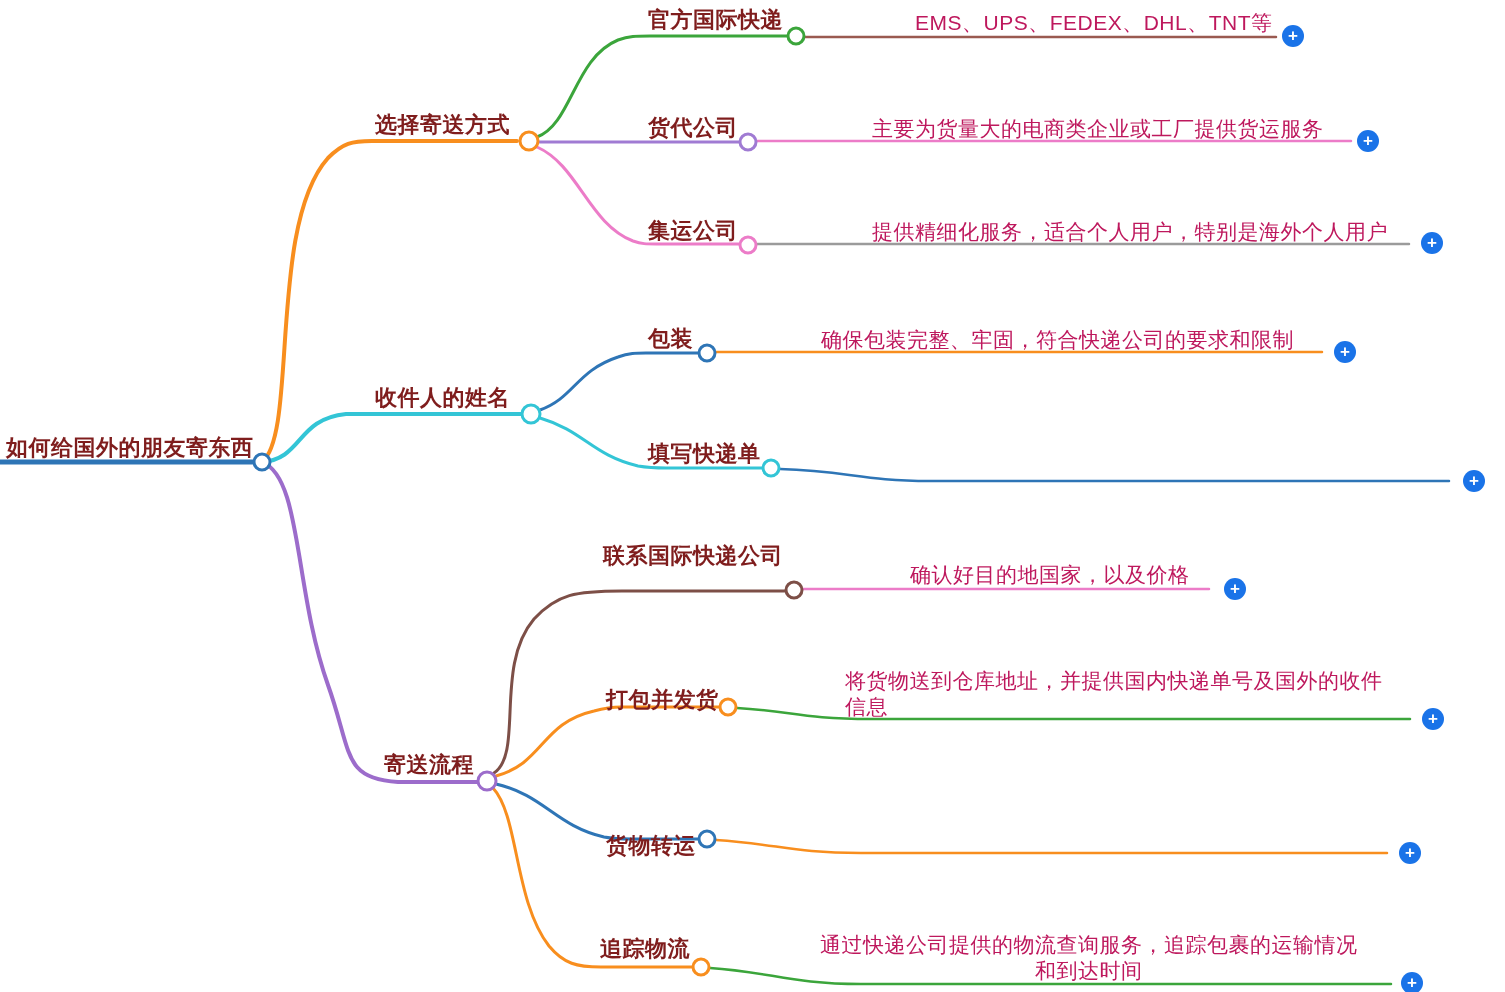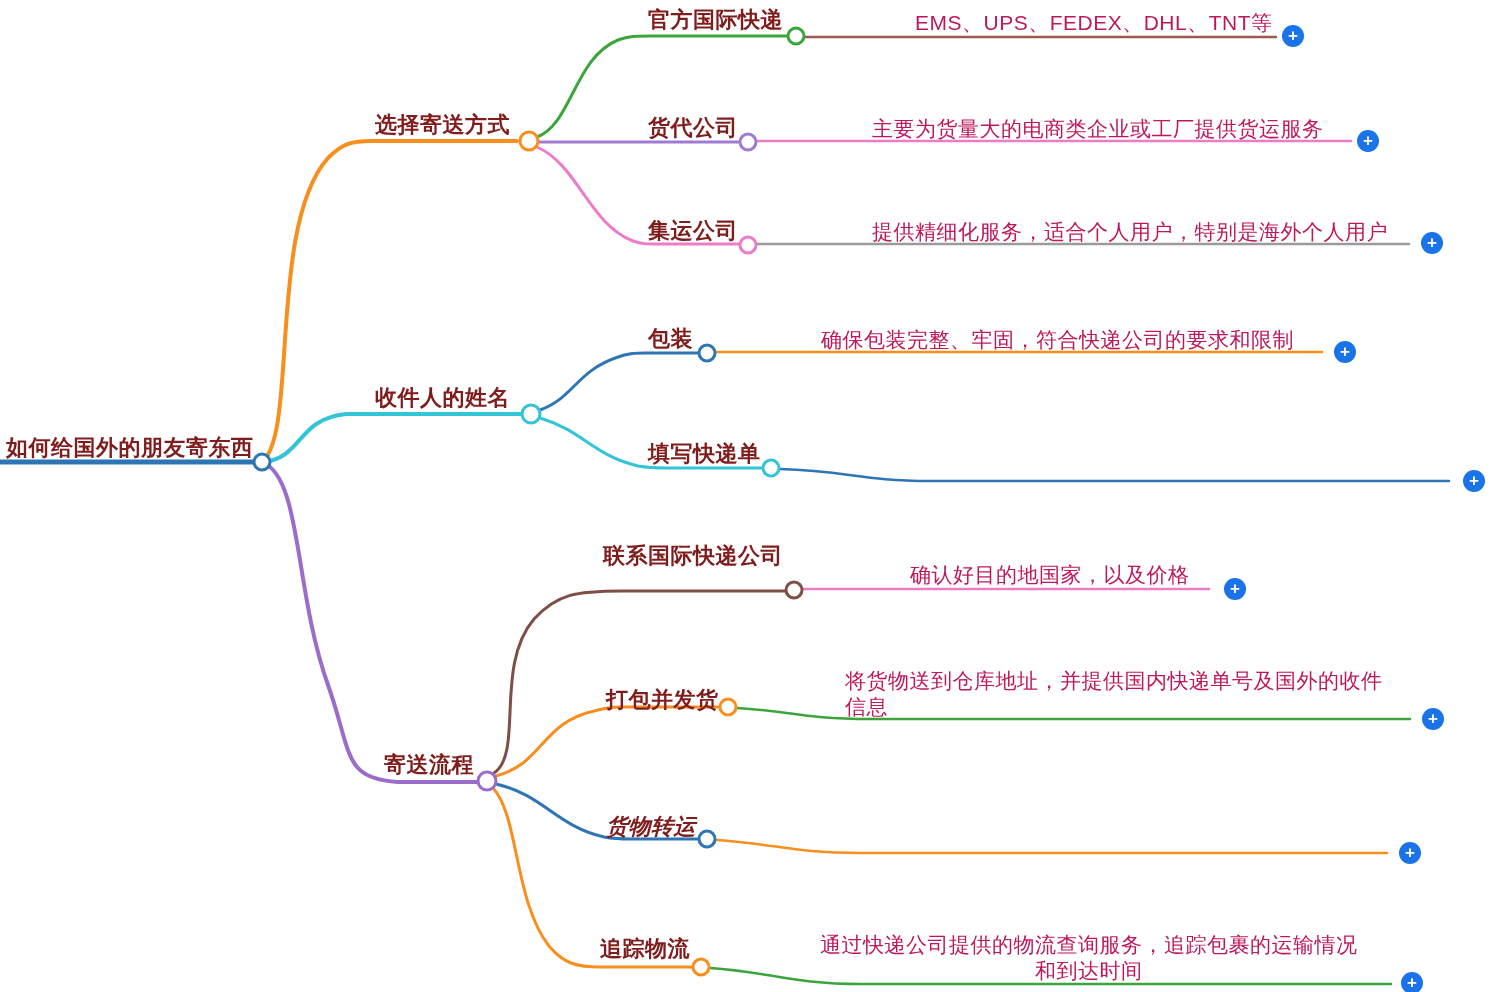--- a/index.html
+++ b/index.html
@@ -76,21 +76,21 @@
   <div class="node-label" style="left:375px;top:113px;">选择寄送方式</div>
   <div class="node-label" style="left:648px;top:8px;">官方国际快递</div>
   <div class="node-label" style="left:648px;top:116px;">货代公司</div>
   <div class="node-label" style="left:648px;top:219px;">集运公司</div>
   <div class="node-label" style="left:375px;top:386px;">收件人的姓名</div>
   <div class="node-label" style="left:648px;top:327px;">包装</div>
   <div class="node-label" style="left:648px;top:442px;text-align:right;">填写快递单</div>
   <div class="node-label" style="left:384px;top:753px;">寄送流程</div>
   <div class="node-label" style="left:603px;top:544px;">联系国际快递公司</div>
   <div class="node-label" style="left:606px;top:688px;">打包并发货</div>
-  <div class="node-label" style="left:606px;top:815px;font-style:italic;">货物转运</div>
+  <div class="node-label" style="left:606px;top:834px;">货物转运</div>
   <div class="node-label" style="left:600px;top:937px;">追踪物流</div>
 
   <div class="leaf-desc" style="left:915px;top:10px;">EMS、UPS、FEDEX、DHL、TNT等</div>
   <div class="leaf-desc" style="left:872px;top:116px;">主要为货量大的电商类企业或工厂提供货运服务</div>
   <div class="leaf-desc" style="left:872px;top:219px;text-align:center;">提供精细化服务，适合个人用户，特别是海外个人用户</div>
   <div class="leaf-desc" style="left:821px;top:327px;">确保包装完整、牢固，符合快递公司的要求和限制</div>
   <div class="leaf-desc" style="left:910px;top:562px;">确认好目的地国家，以及价格</div>
   <div class="leaf-desc" style="left:845px;top:668px;">将货物送到仓库地址，并提供国内快递单号及国外的收件
 信息</div>
   <div class="leaf-desc" style="left:820px;top:932px;text-align:center;">通过快递公司提供的物流查询服务，追踪包裹的运输情况

